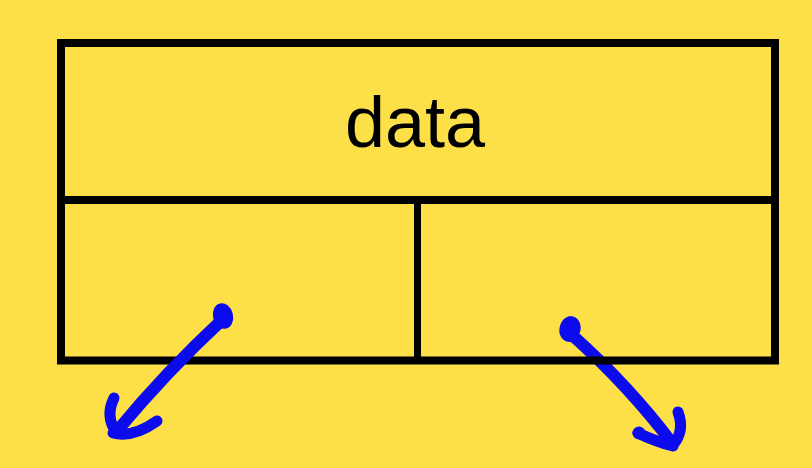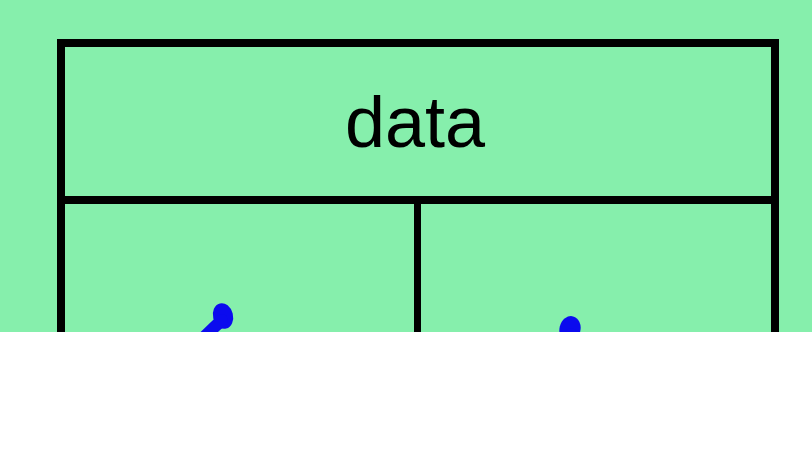--- a/index.html
+++ b/index.html
@@ -1,20 +1,20 @@
 <!DOCTYPE html>
 <html><head>
 <meta charset="utf-8">
 <style>
   html, body { margin: 0; padding: 0; background: #ffffff; }
   .canvas {
     position: relative;
     width: 812px;
-    height: 332px;
-    background: #86efac;
+    height: 468px;
+    background: #fde047;
     overflow: hidden;
     font-family: "Liberation Sans", sans-serif;
   }
   svg { display: block; }
   .node-label {
     font-family: "Liberation Sans", sans-serif;
     font-size: 72px;
   }
 </style>
 </head>

